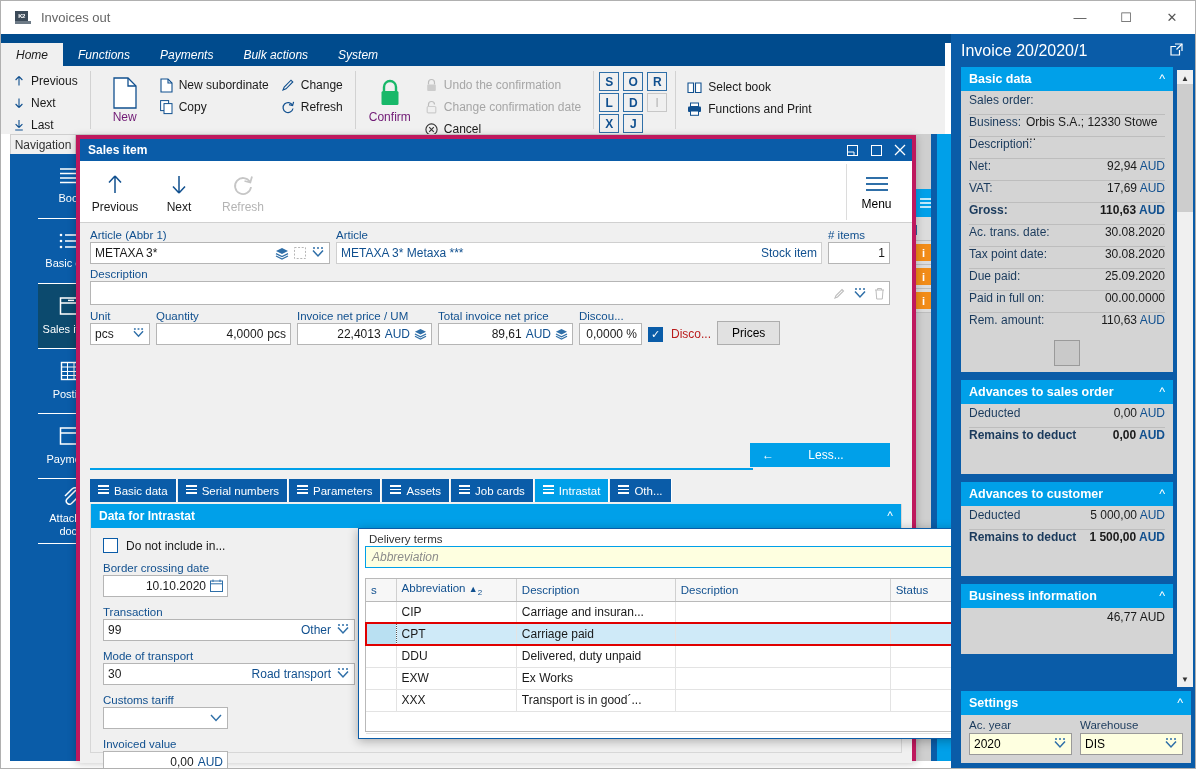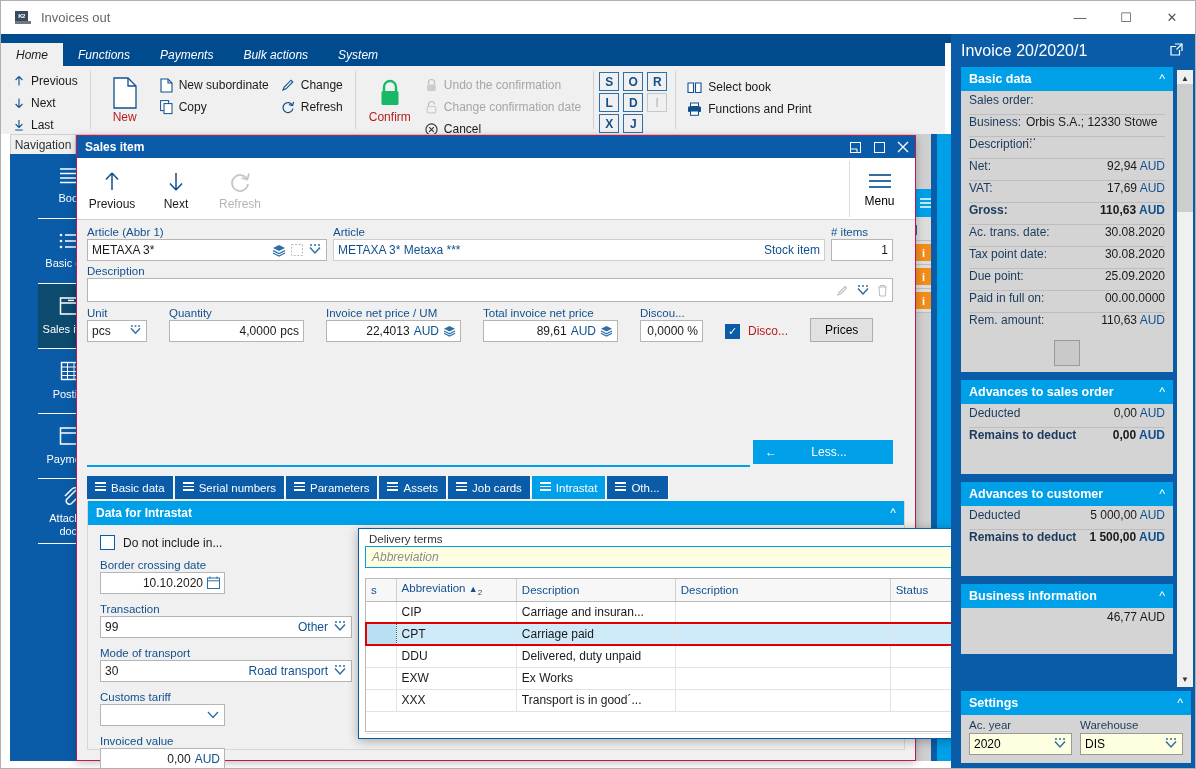--- a/index.html
+++ b/index.html
@@ -69,21 +69,21 @@
     content: ""; position: absolute; left: 0; top: 5px; bottom: 5px; width: 1px; background: #d2d2d2;
   }
   .rsmallcol { display: flex; flex-direction: column; justify-content: flex-start; }
   .rsmall {
     display: flex; align-items: center; gap: 6px;
     height: 22px; padding: 0 6px; font-size: 12px; color: #1a1a1a; white-space: nowrap;
   }
   .rsmall.disabled { color: #a6a6a6; }
   .rbig {
     display: flex; flex-direction: column; align-items: center; justify-content: center;
-    width: 58px; height: 60px; font-size: 12px; color: #b91c1c;
+    width: 58px; height: 60px; font-size: 12px; color: #701a75;
   }
   .rbig .glyph { height: 34px; display: flex; align-items: center; }
   .ico { display: inline-flex; align-items: center; justify-content: center; }
 
   
   .letter-grid { display: grid; grid-template-columns: repeat(3, 22px); grid-gap: 2px; padding-top: 2px; }
   .lbtn {
     width: 20px; height: 19px; border: 1px solid #2f6fa8; color: #11508f;
     font-size: 12px; font-weight: bold; display: flex; align-items: center; justify-content: center;
     background: #f0f0f0;
@@ -128,21 +128,21 @@
   .bg-panel-head { width: 36px; height: 28px; background: #00a0e9; display:flex;align-items:center;justify-content:center; }
   .bg-row { width: 36px; height: 24px; background: #dcdcdc; border: 1px solid #bdbdbd; border-top: none; display:flex;align-items:center;padding-left:3px;}
   .bg-orange { width: 17px; height: 17px; background: #f28c18; color:#fff; font-weight:bold; font-size:11px; display:flex;align-items:center;justify-content:center;}
 
   .blue-strip-a { position: absolute; left: 930px; top: 133px; width: 6px; height: 627px; background: #0a5ca8; }
   .blue-strip-b { position: absolute; left: 936px; top: 133px; width: 14px; height: 627px; background: #00a0e9; }
 
   
   .dialog {
     position: absolute; left: 75px; top: 134px; width: 840px; height: 626px;
-    background: #f0f0f0; border: 1px solid #be185d;
+    background: #f0f0f0; border: 4px solid #be185d;
     box-shadow: 0 2px 8px rgba(0,0,0,0.25);
   }
   .dlg-title {
     height: 22px; background: #0a5ca8; color: #ffffff;
     display: flex; align-items: center; padding-left: 8px;
     font-size: 12px; font-weight: bold;
   }
   .dlg-title .spacer { flex: 1; }
   .dlg-btn { width: 24px; height: 22px; display:flex;align-items:center;justify-content:center; color:#fff; font-size: 13px; }
 
@@ -175,21 +175,21 @@
   .fbox .num { flex: 1; text-align: right; }
   .fbox .suffix { color: #11508f; margin-left: 4px; }
   .drop-ico { color: #11508f; font-size: 11px; margin-left: 5px; letter-spacing: -1px; }
 
   .row-articles { position: absolute; left: 10px; top: 6px; right: 22px; display: flex; gap: 6px; }
   .fld-abbr { width: 240px; }
   .fld-article { flex: 1; }
   .fld-items { width: 62px; }
 
   .row-desc { position: absolute; left: 10px; top: 45px; right: 22px; }
-  .row-fields { position: absolute; left: 10px; top: 87px; right: 22px; display: flex; align-items: flex-end; gap: 22px; }
+  .row-fields { position: absolute; left: 10px; top: 87px; right: 22px; display: flex; align-items: flex-end; gap: 6px; }
 
   .btn-gray {
     background: #e1e1e1; border: 1px solid #adadad; height: 24px;
     display:flex;align-items:center;justify-content:center; padding: 0 14px; font-size: 12px;
   }
 
   .less-btn {
     position: absolute; right: 22px; top: 220px; width: 140px; height: 24px;
     background: #00a0e9; color: #ffffff; display: flex; align-items: center;
     font-size: 12px; padding: 0 12px; justify-content: space-between;
@@ -1054,21 +1054,21 @@
           </div>
         <div class="sbrow">
             <span class="k">Ac. trans. date:</span>
             <span class="v">30.08.2020</span>
           </div>
         <div class="sbrow">
             <span class="k">Tax point date:</span>
             <span class="v">30.08.2020</span>
           </div>
         <div class="sbrow">
-            <span class="k">Due point:</span>
+            <span class="k">Due paid:</span>
             <span class="v">25.09.2020</span>
           </div>
         <div class="sbrow">
             <span class="k">Paid in full on:</span>
             <span class="v">00.00.0000</span>
           </div>
         <div class="sbrow nb">
             <span class="k">Rem. amount:</span>
             <span class="v"><span>110,63</span> <span class="cur">AUD</span></span>
           </div>

